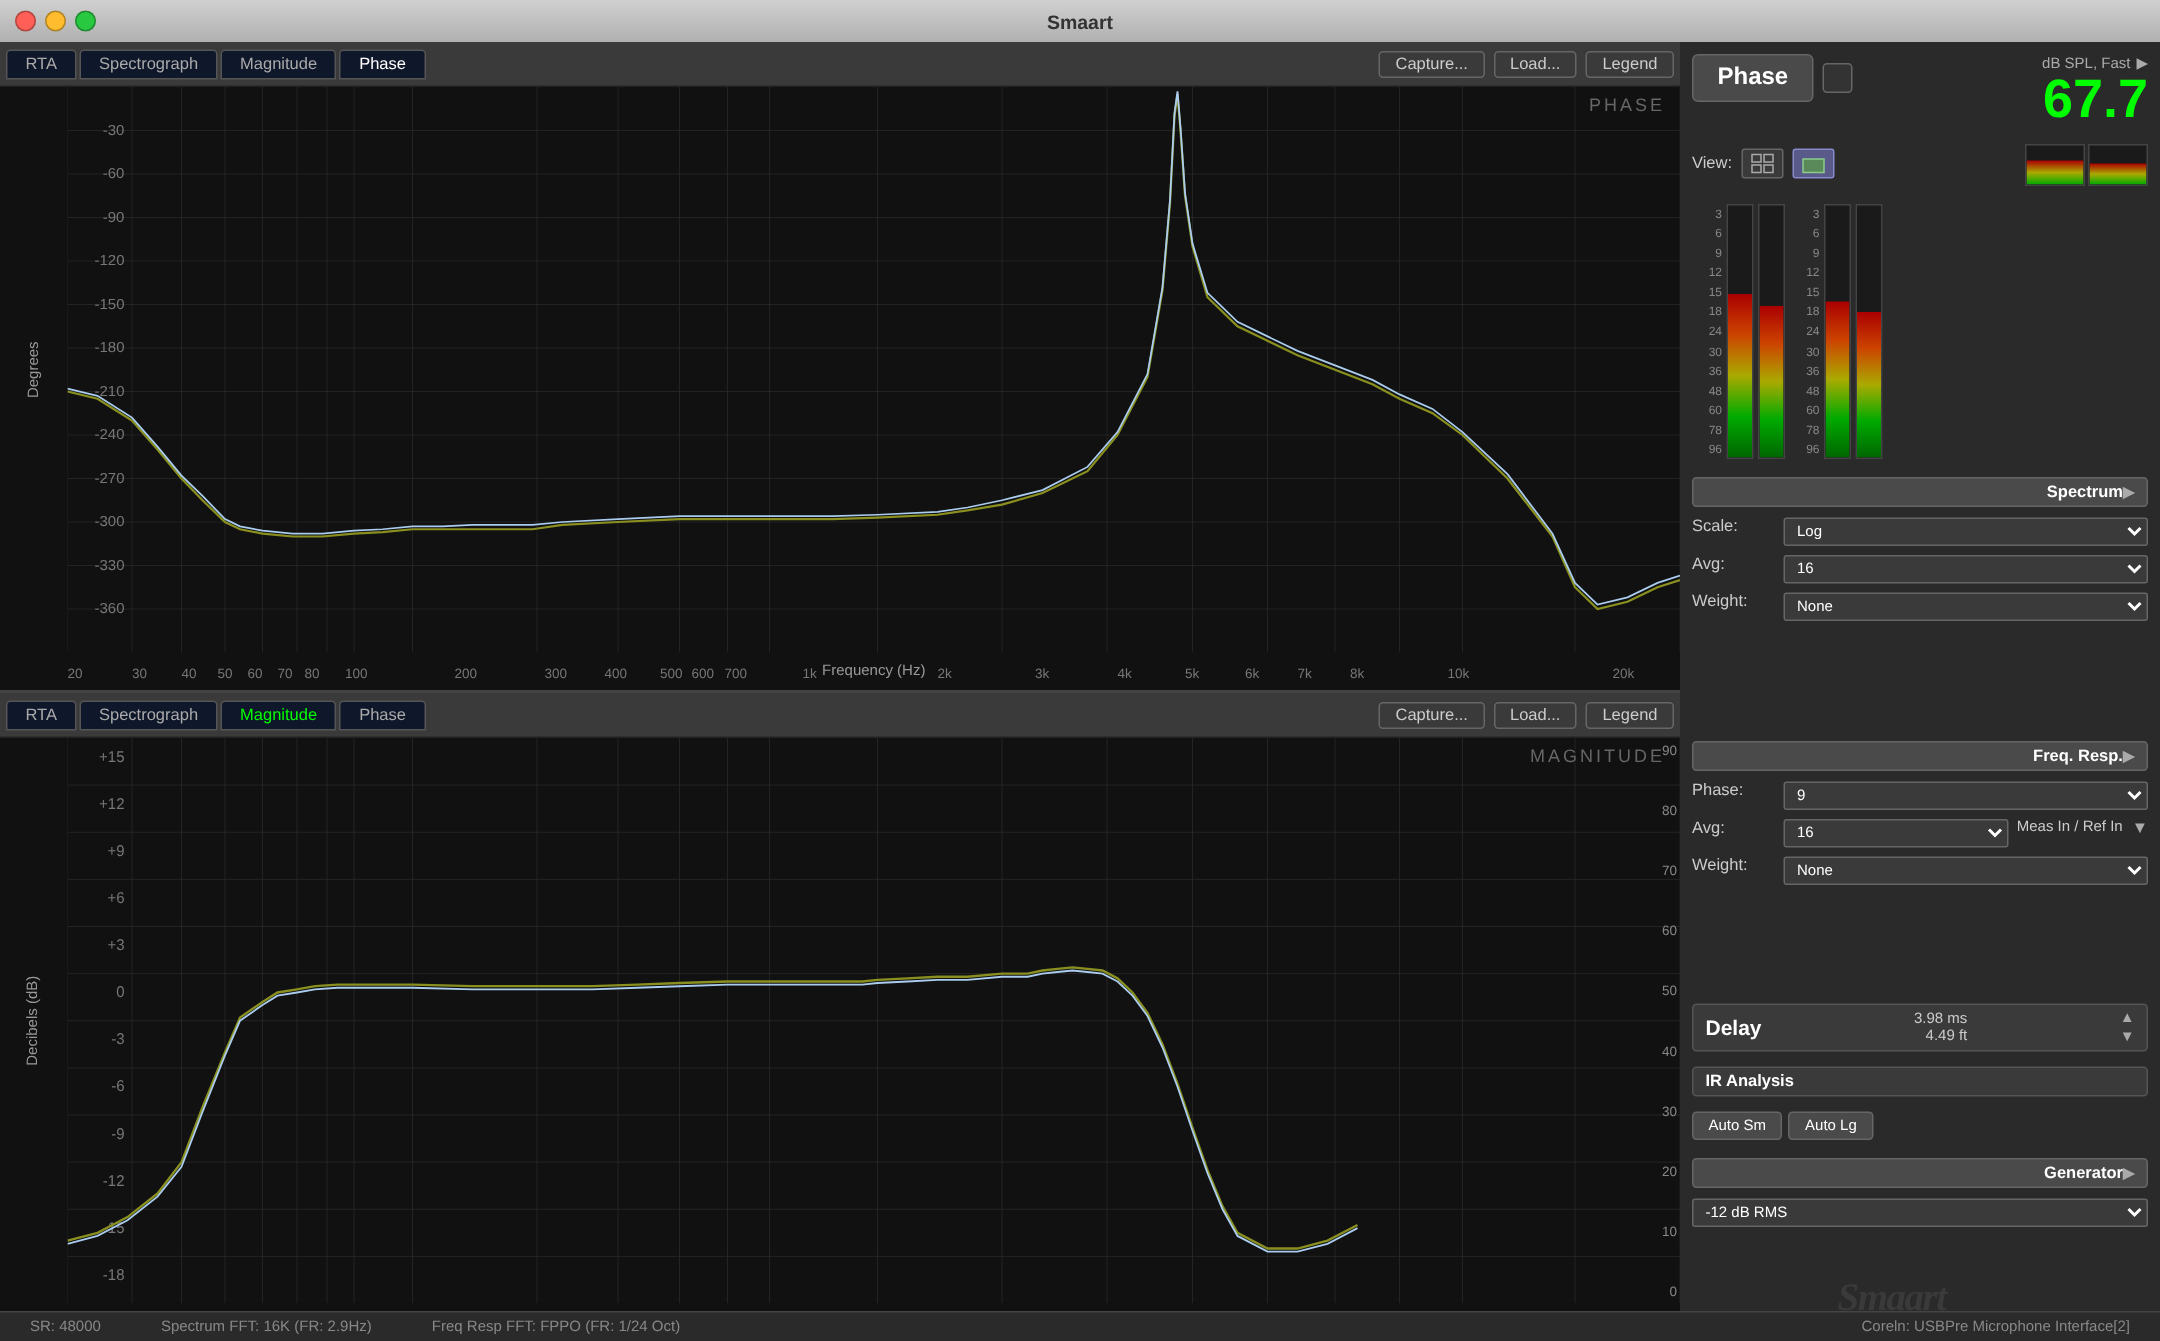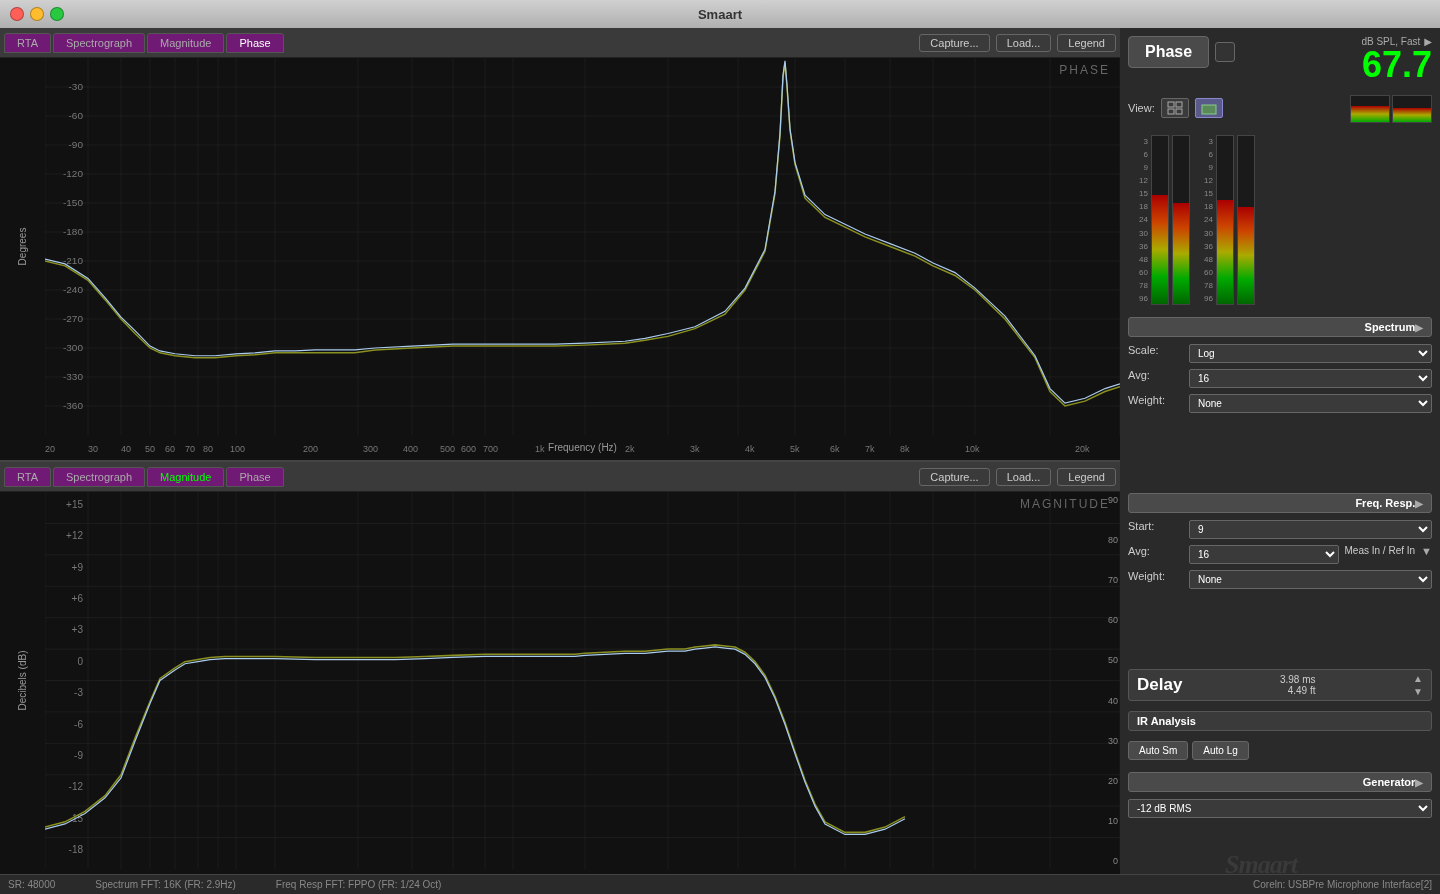--- a/index.html
+++ b/index.html
@@ -74,21 +74,21 @@
       display: flex;
       align-items: center;
       padding: 0 4px;
       gap: 2px;
       border-bottom: 1px solid #222;
     }
     .tab {
       padding: 3px 12px;
       font-size: 11px;
       color: #aaa;
-      background: #701a75;
+      background: #0f172a;
       border: 1px solid #555;
       border-radius: 3px 3px 0 0;
       cursor: pointer;
     }
     .tab.active-white { color: #ffffff; }
     .tab.active-green { color: #00ff00; }
     .tab-spacer { flex: 1; }
     .tab-btn {
       padding: 2px 10px;
       font-size: 11px;
@@ -293,21 +293,21 @@
     #statusbar {
       position: fixed;
       bottom: 0;
       left: 0;
       width: 1440px;
       height: 20px;
       background: #2a2a2a;
       border-top: 1px solid #444;
       display: flex;
       align-items: center;
-      padding: 0 8px;
+      padding: 0 20px;
       gap: 40px;
       font-size: 10px;
       color: #888;
     }
 
     
     svg.graph-svg {
       width: 100%;
       height: 100%;
     }
@@ -733,21 +733,21 @@
       </div>
     </div>
 
     <div class="section-header" style="margin-top:4px;">
       <span>Freq. Resp.</span>
       <span class="section-arrow">▶</span>
     </div>
 
     <div class="controls-section">
       <div class="control-row">
-        <span class="ctrl-label">Start:</span>
+        <span class="ctrl-label">Phase:</span>
         <select class="ctrl-select">
           <option>9</option>
           <option>3</option>
           <option>6</option>
           <option>12</option>
         </select>
       </div>
       <div class="control-row">
         <span class="ctrl-label">Avg:</span>
         <select class="ctrl-select">
@@ -762,21 +762,21 @@
         <span class="ctrl-label">Weight:</span>
         <select class="ctrl-select">
           <option>None</option>
           <option>A</option>
           <option>C</option>
         </select>
       </div>
     </div>
 
     <div style="display:flex;align-items:center;justify-content:space-between;background:#3a3a3a;border:1px solid #555;border-radius:3px;padding:3px 8px;margin-top:4px;">
-      <span style="font-size:17px;color:#fff;font-weight:bold;">Delay</span>
+      <span style="font-size:14px;color:#fff;font-weight:bold;">Delay</span>
       <div style="display:flex;flex-direction:column;align-items:flex-end;">
         <span style="font-size:10px;color:#ccc;">3.98 ms</span>
         <span style="font-size:10px;color:#ccc;">4.49 ft</span>
       </div>
       <div style="display:flex;flex-direction:column;gap:2px;">
         <span style="font-size:10px;color:#aaa;cursor:pointer;">▲</span>
         <span style="font-size:10px;color:#aaa;cursor:pointer;">▼</span>
       </div>
     </div>
 

